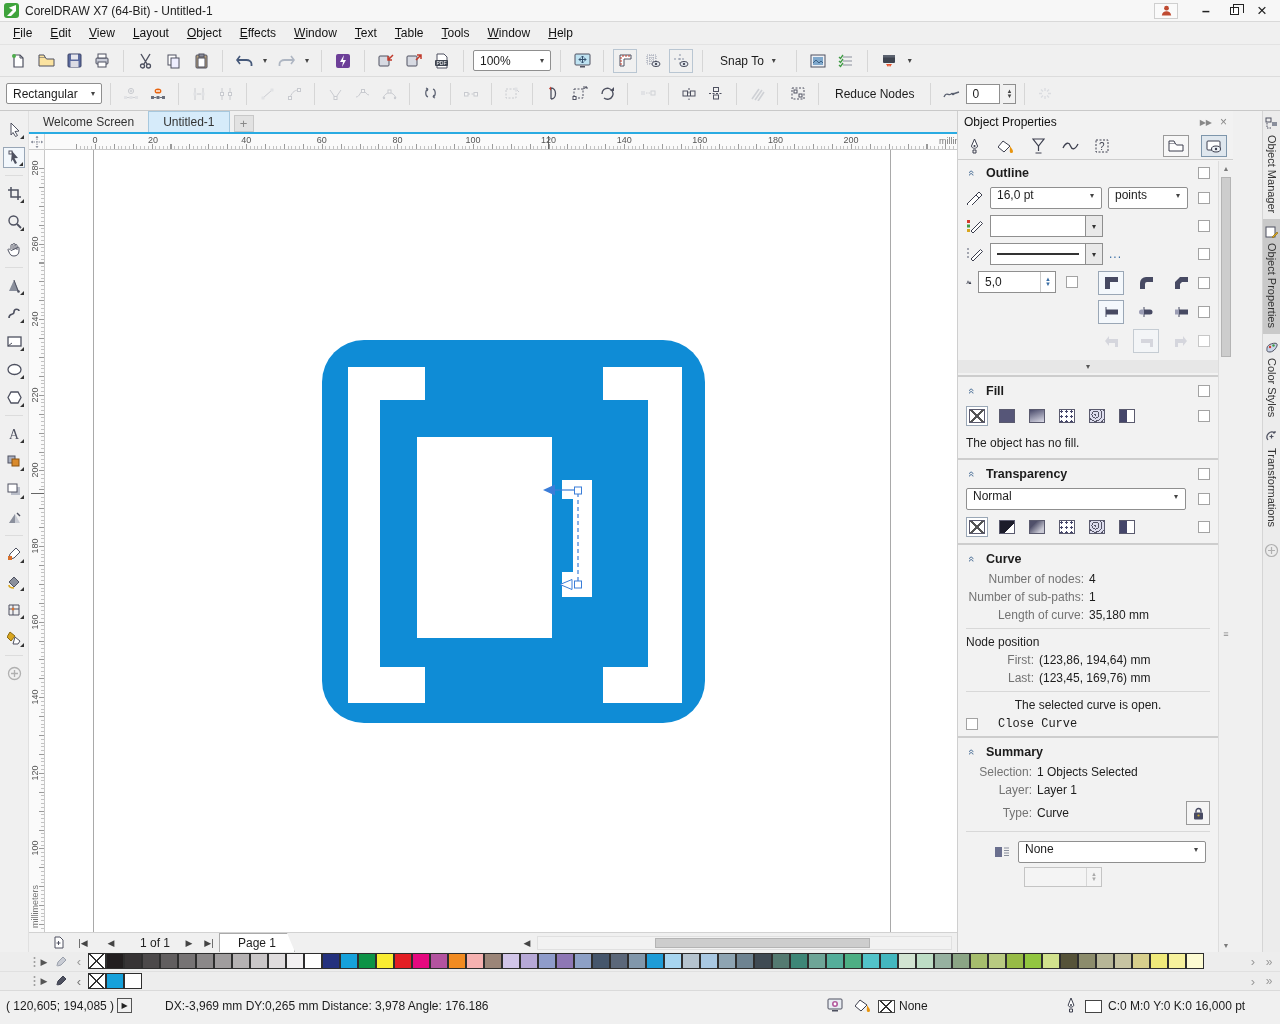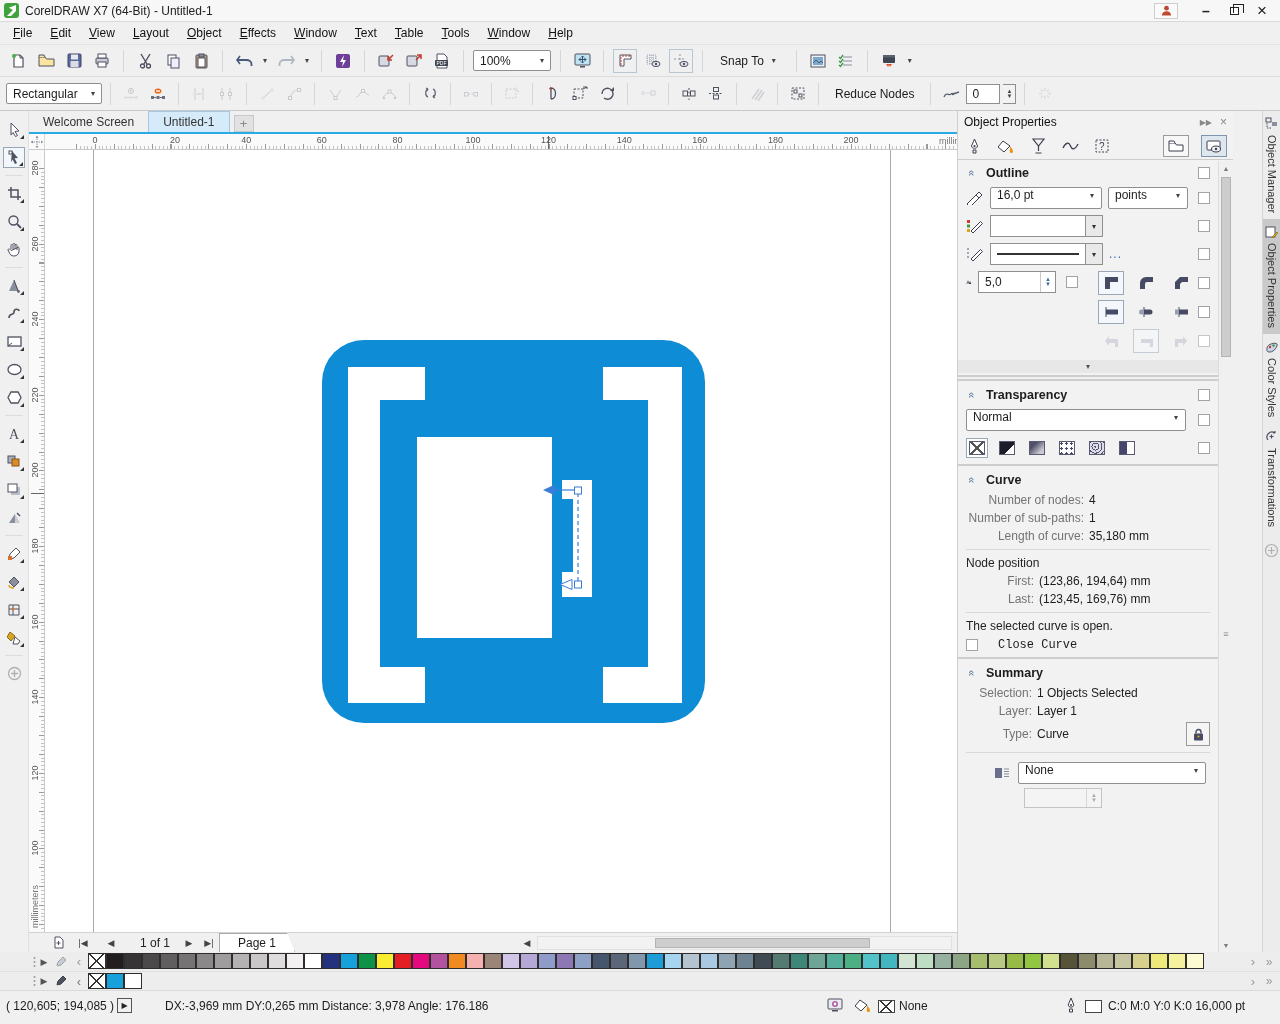--- a/index.html
+++ b/index.html
@@ -699,21 +699,21 @@
           <svg width="12" height="12" viewBox="0 0 12 12">
               <path d="M6 0v12M0 6h12" stroke="#8a8f9c" stroke-dasharray="1.5 1"></path>
               <path d="M6 0L4.5 2h3zM6 12l-1.5-2h3zM0 6l2-1.5v3zM12 6l-2-1.5v3z" fill="#8a8f9c"></path>
             </svg>
         </div>
         <div class="hscale">
 
           <span class="h-units">millimeters</span>
           <i class="hmark"></i>
         <span class="hrn" style="left: 50px;">0</span>
-            <span class="hrn" style="left: 130px;">20</span>
+            <span class="hrn" style="left: 108px;">20</span>
             <span class="hrn" style="left: 201.2px;">40</span>
             <span class="hrn" style="left: 276.8px;">60</span>
             <span class="hrn" style="left: 352.4px;">80</span>
             <span class="hrn" style="left: 428px;">100</span>
             <span class="hrn" style="left: 503.6px;">120</span>
             <span class="hrn" style="left: 579.2px;">140</span>
             <span class="hrn" style="left: 654.8px;">160</span>
             <span class="hrn" style="left: 730.4px;">180</span>
             <span class="hrn" style="left: 806px;">200</span>
           </div>
@@ -1001,20 +1001,49 @@
               </div>
             </div>
           </div>
           <div class="expander">
               <span>▾</span>
             </div>
         </div>
 
         <div class="sec-div"></div>
 
+        <div class="sec">
+          <div class="sec-h">
+            <span class="chev">«</span>
+            <b>Fill</b>
+            <span class="cb"></span>
+          </div>
+          <div class="filltypes">
+            <div class="ftbtn sel">
+                <i class="fts ft-none"></i>
+              </div>
+            <div class="ftbtn">
+                <i class="fts ft-uni"></i>
+              </div>
+            <div class="ftbtn">
+                <i class="fts ft-grad"></i>
+              </div>
+            <div class="ftbtn">
+                <i class="fts ft-pat"></i>
+              </div>
+            <div class="ftbtn">
+                <i class="fts ft-tex"></i>
+              </div>
+            <div class="ftbtn">
+                <i class="fts ft-two"></i>
+              </div>
+            <span class="cb"></span>
+          </div>
+          <div class="msg">The object has no fill.</div>
+        </div>
 
         <div class="sec-div"></div>
 
         <div class="sec">
           <div class="sec-h">
             <span class="chev">«</span>
             <b>Transparency</b>
             <span class="cb"></span>
           </div>
           <div class="oprow">
@@ -1070,21 +1099,21 @@
           <div class="msg" style="padding:2px 8px;">Node position</div>
           <div class="kv">
               <span class="k" style="width:68px;">First:</span>
               <span class="v">(123,86, 194,64) mm</span>
             </div>
           <div class="kv">
               <span class="k" style="width:68px;">Last:</span>
               <span class="v">(123,45, 169,76) mm</span>
             </div>
           <div class="thin-div"></div>
-          <div class="msg" style="padding:2px 8px;">The selected curve is open.</div>
+          <div class="msg" style="padding:2px 8px;text-align:center;">The selected curve is open.</div>
           <div class="closecurve">
             <span class="cb inline"></span>
             <span>Close Curve</span>
           </div>
         </div>
 
         <div class="sec-div"></div>
 
         <div class="sec">
           <div class="sec-h">

